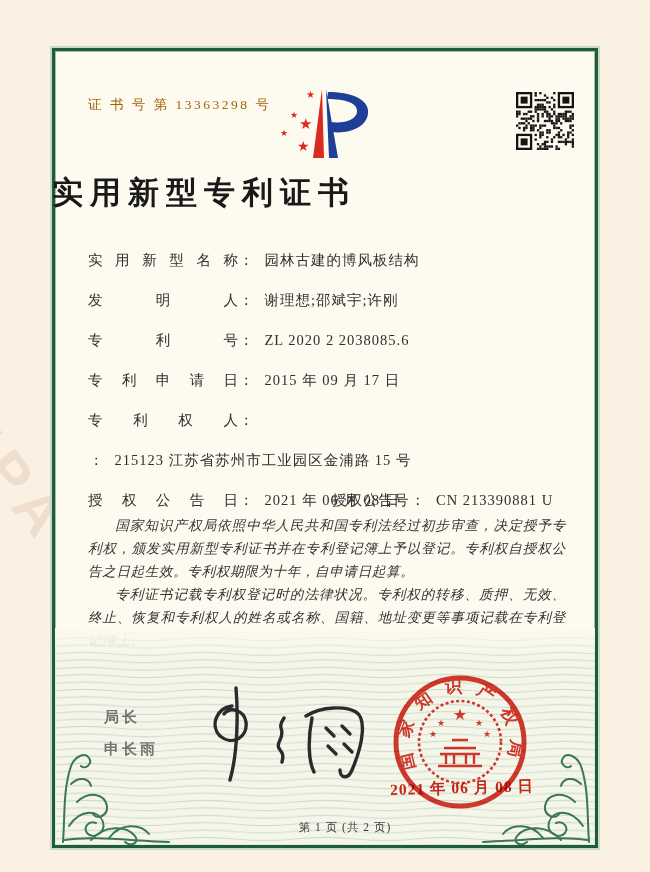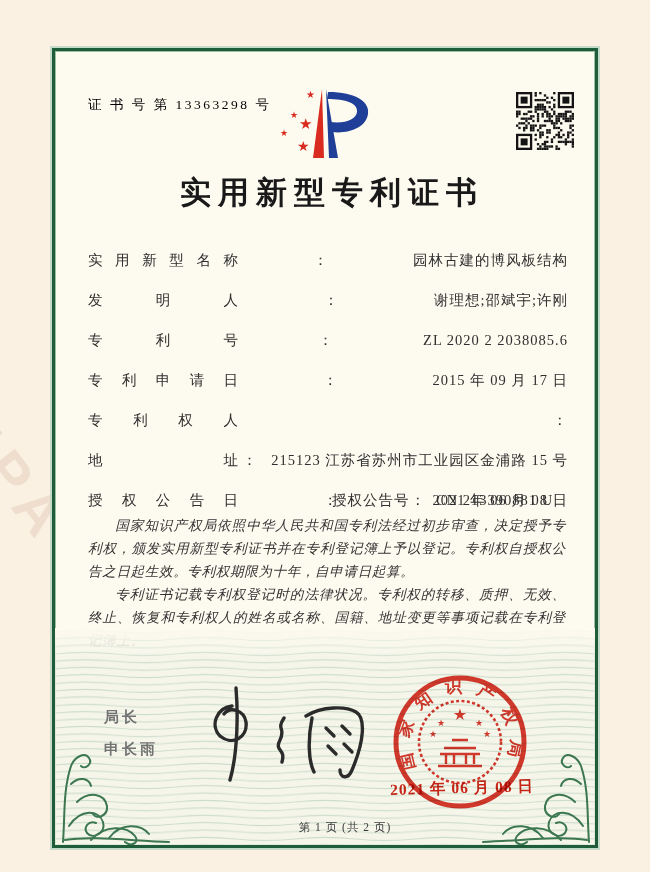--- a/index.html
+++ b/index.html
@@ -23,29 +23,29 @@
   .frame{
     position:absolute;left:52px;top:48px;width:546px;height:800px;
     box-sizing:border-box;border:3px solid #1f5c3a;
     background:#fdfaef;box-shadow:0 0 0 2px #c6dac9;z-index:2;
   }
   .frame::before{
     content:"";position:absolute;inset:0;border:1px solid #9dbfa4;pointer-events:none;
   }
   .layer{position:absolute;inset:0;z-index:3;}
   .certno{
-    position:absolute;left:88px;top:96px;font-size:13.5px;letter-spacing:2.5px;color:#000000;
+    position:absolute;left:88px;top:96px;font-size:13.5px;letter-spacing:2.5px;color:#a16207;
   }
   .logo-star{position:absolute;color:#d92b1f;line-height:1;z-index:4;}
   .title{
-    position:absolute;left:52px;top:172px;width:546px;text-align:center;
-    font-size:31px;font-weight:700;letter-spacing:7px;color:#191919;padding-left:7px;
+    position:absolute;left:52px;top:172px;width:546px;
+    font-size:31px;font-weight:700;letter-spacing:7px;color:#191919;
   }
   .rows{position:absolute;left:88px;top:240px;width:480px;font-size:14.5px;color:#2f2f2f;}
-  .row{display:flex;height:40px;line-height:40px;position:relative;letter-spacing:1px;justify-content:space-between;}
+  .row{display:flex;height:40px;line-height:40px;position:relative;letter-spacing:1px;}
   .lbl{width:150px;text-align:justify;text-align-last:justify;letter-spacing:0;}
   .colon{margin-left:1px;}
   .val{margin-left:10px;white-space:nowrap;}
   .grant2{position:absolute;left:244px;top:0;display:flex;height:40px;line-height:40px;}
   .paras{
     position:absolute;left:88px;top:514px;width:478px;font-size:13.6px;line-height:23px;
     letter-spacing:0.6px;color:#333;text-align:justify;
   }
   .paras p{margin:0;text-indent:2em;font-style:italic;}
   .signer{
@@ -334,21 +334,20 @@
       <div class="row">
         <span class="lbl">专利申请日</span>
           <span class="colon">：</span>
         <span class="val">2015 年 09 月 17 日</span>
       </div>
       <div class="row">
         <span class="lbl">专利权人</span>
           <span class="colon">：</span>
       </div>
       <div class="row">
-        <span class="lbl">地址</span>
           <span class="colon">：</span>
         <span class="val">215123 江苏省苏州市工业园区金浦路 15 号</span>
       </div>
       <div class="row">
         <span class="lbl">授权公告日</span>
           <span class="colon">：</span>
         <span class="val">2021 年 06 月 08 日</span>
         <span class="grant2">
           <span>授权公告号</span>
             <span class="colon">：</span>

